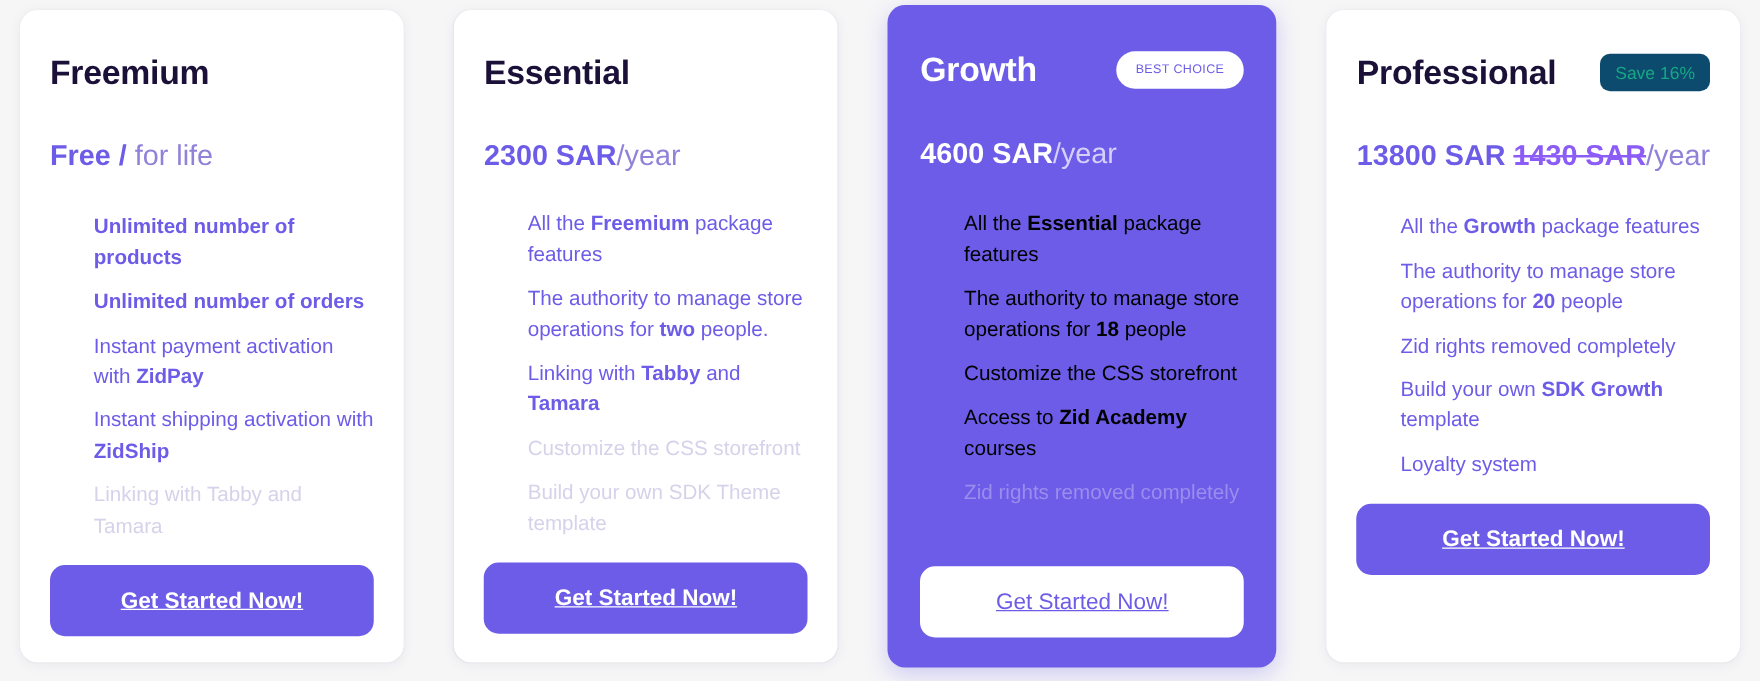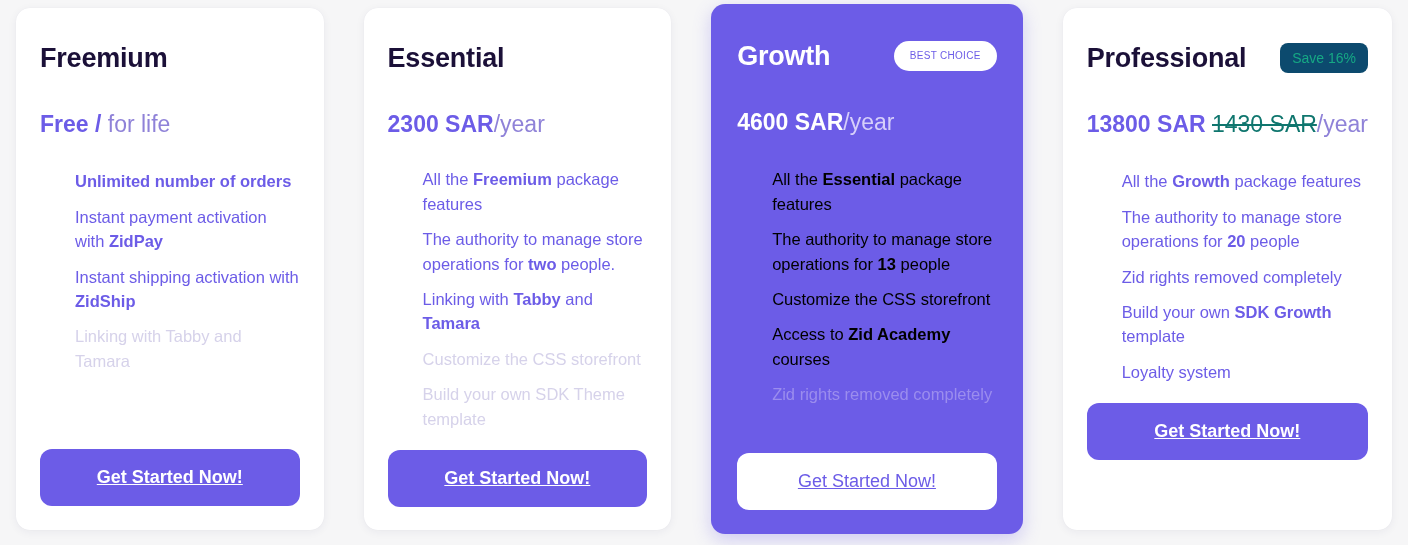--- a/index.html
+++ b/index.html
@@ -85,22 +85,22 @@
     color: #6c5ce7;
     white-space: nowrap;
     line-height: 1.1;
   }
   .featured .price-row { color: #ffffff; }
 
   .price-main { font-weight: bold; }
   .price-period { color: #8f82d8; font-weight: normal; }
   .featured .price-period { color: #d6cffa; }
   .price-old {
-    font-weight: normal;
-    color: #0f766e;
+    font-weight: bold;
+    color: #8b5cf6;
     text-decoration: line-through;
   }
 
   
   .feature-list {
     list-style: none;
     margin-top: 32px;
     padding-left: 35px;
     flex: 1 1 auto;
   }
@@ -147,20 +147,21 @@
 </head>
 <body>
 
 <div id="pricing-grid">
     <div class="plan-card card-0">
       <div class="card-head">
         <div class="plan-name">Freemium</div>
       </div>
       <div class="price-row"><span class="price-main">Free /</span><span class="price-period"> for life</span></div>
       <ul class="feature-list">
+        <li class="strong"><span>Unlimited number of products</span></li>
         <li class="strong"><span>Unlimited number of orders</span></li>
         <li class=""><span>Instant payment activation with </span><b>ZidPay</b></li>
         <li class=""><span>Instant shipping activation with </span><b>ZidShip</b></li>
         <li class="muted "><span>Linking with Tabby and Tamara</span></li>
       </ul>
       <button class="cta-button">Get Started Now!</button>
     </div>
     <div class="plan-card card-1">
       <div class="card-head">
         <div class="plan-name">Essential</div>
@@ -176,21 +177,21 @@
       <button class="cta-button">Get Started Now!</button>
     </div>
     <div class="plan-card card-2 featured">
       <div class="card-head">
         <div class="plan-name">Growth</div>
         <div class="badge best">BEST CHOICE</div>
       </div>
       <div class="price-row"><span class="price-main">4600 SAR</span><span class="price-period">/year</span></div>
       <ul class="feature-list">
         <li class=""><span>All the </span><b>Essential</b><span> package features</span></li>
-        <li class=""><span>The authority to manage store operations for </span><b>13</b><span> people</span></li>
+        <li class=""><span>The authority to manage store operations for </span><b>18</b><span> people</span></li>
         <li class=""><span>Customize the CSS storefront</span></li>
         <li class=""><span>Access to </span><b>Zid Academy</b><span> courses</span></li>
         <li class="muted "><span>Zid rights removed completely</span></li>
       </ul>
       <button class="cta-button">Get Started Now!</button>
     </div>
     <div class="plan-card card-3">
       <div class="card-head">
         <div class="plan-name">Professional</div>
         <div class="badge save">Save 16%</div>

